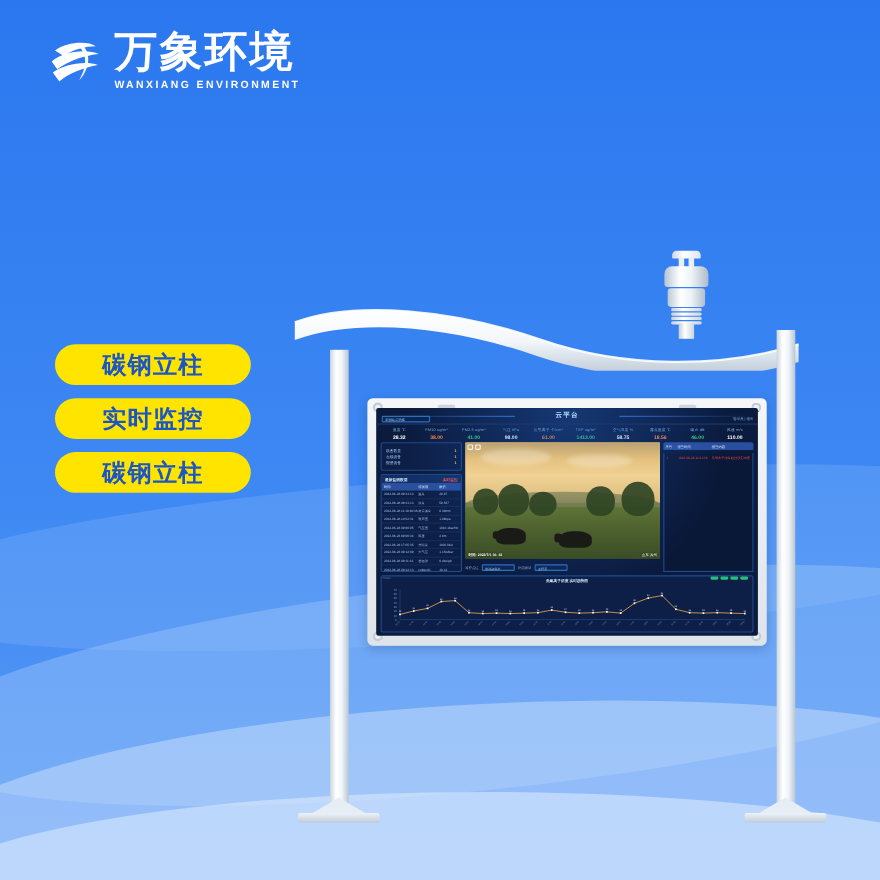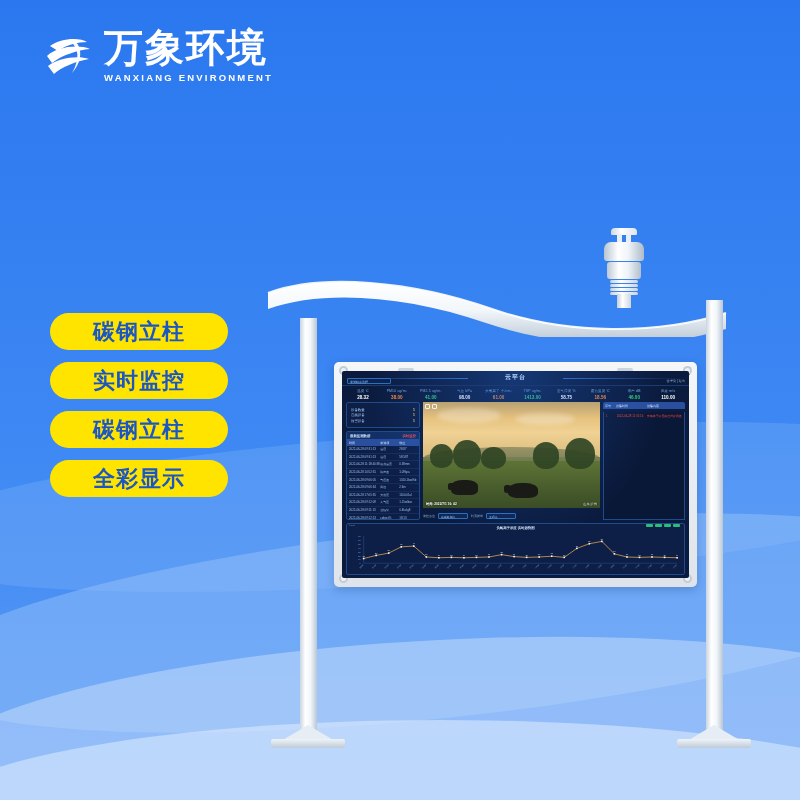--- a/index.html
+++ b/index.html
@@ -202,21 +202,20 @@
   </div>
 </div>
 
 <div id="headline">
 </div>
 
 <div id="badges">
   <div class="badge">碳钢立柱</div>
   <div class="badge">实时监控</div>
   <div class="badge">碳钢立柱</div>
-  <div class="badge">全彩显示</div>
 </div>
 
 <div id="station">
 
   <svg id="canopy" viewBox="0 0 470 58" preserveAspectRatio="none">
     <defs>
       <linearGradient id="cg" x1="0" y1="0" x2="0" y2="1">
         <stop offset="0%" stop-color="#ffffff"></stop>
         <stop offset="45%" stop-color="#f3f7fa"></stop>
         <stop offset="72%" stop-color="#d6dfe8"></stop>

